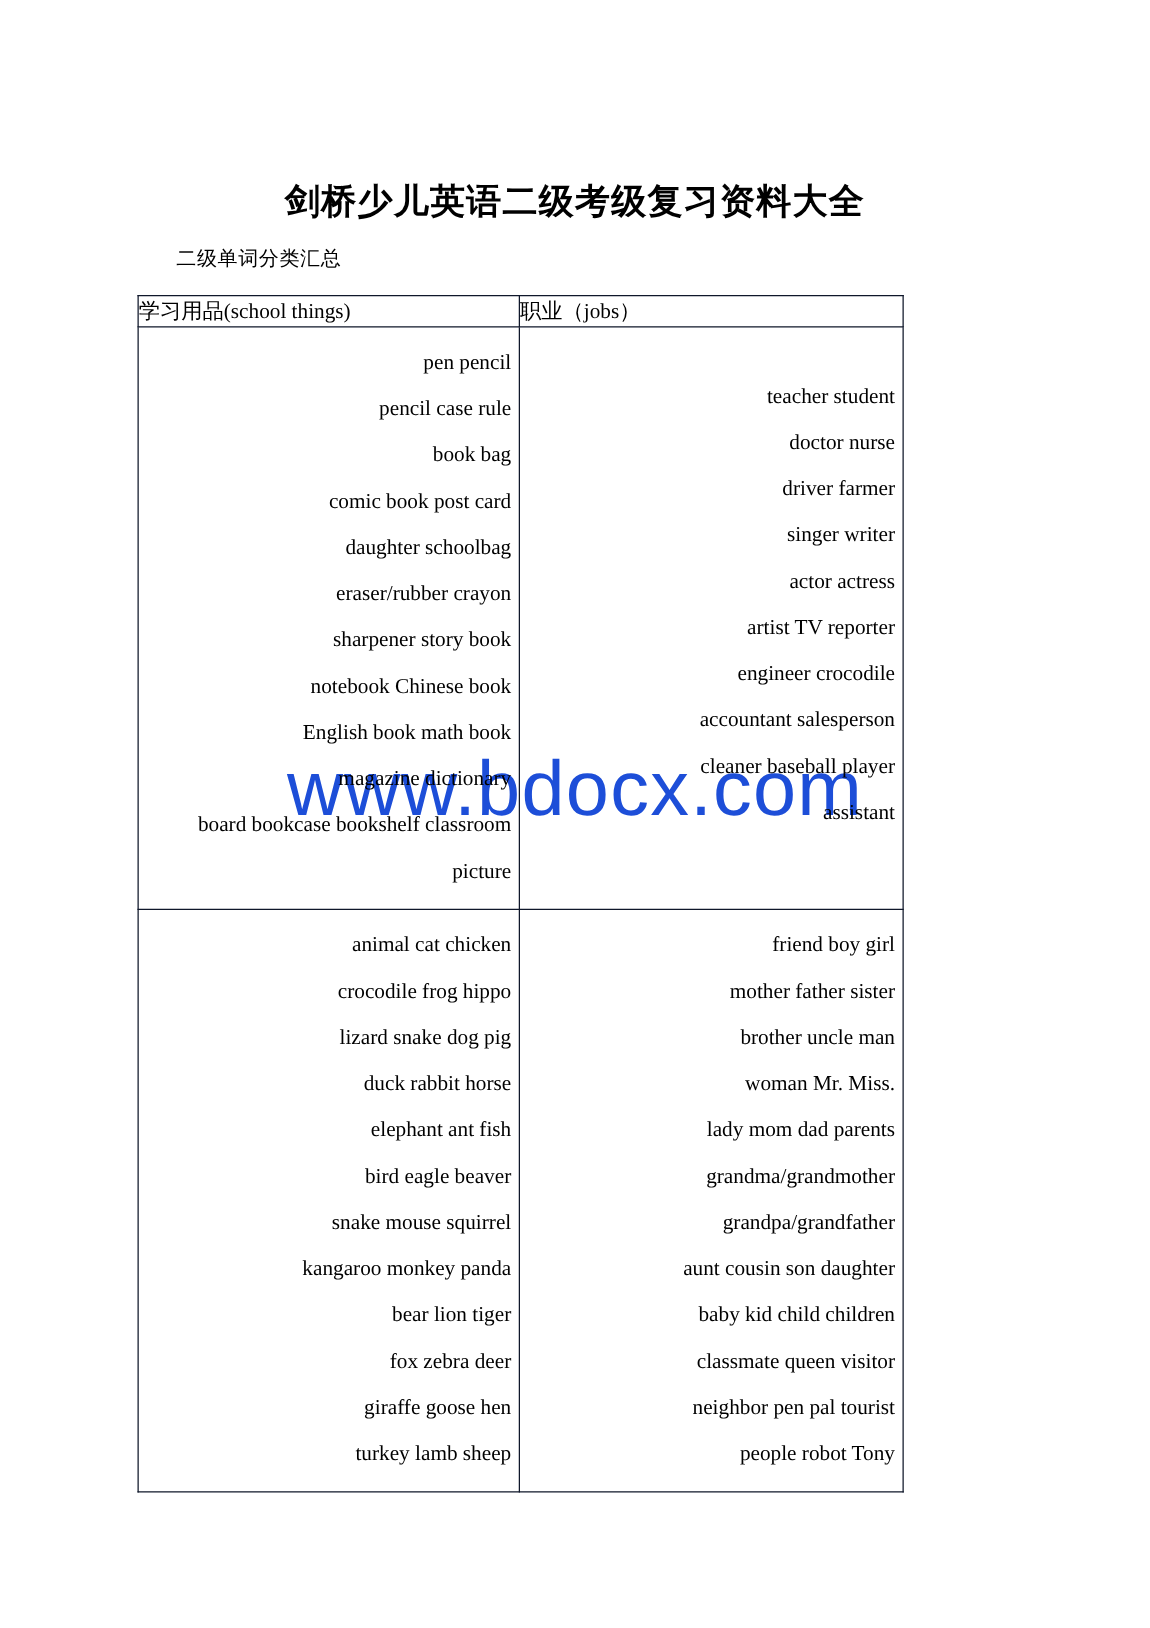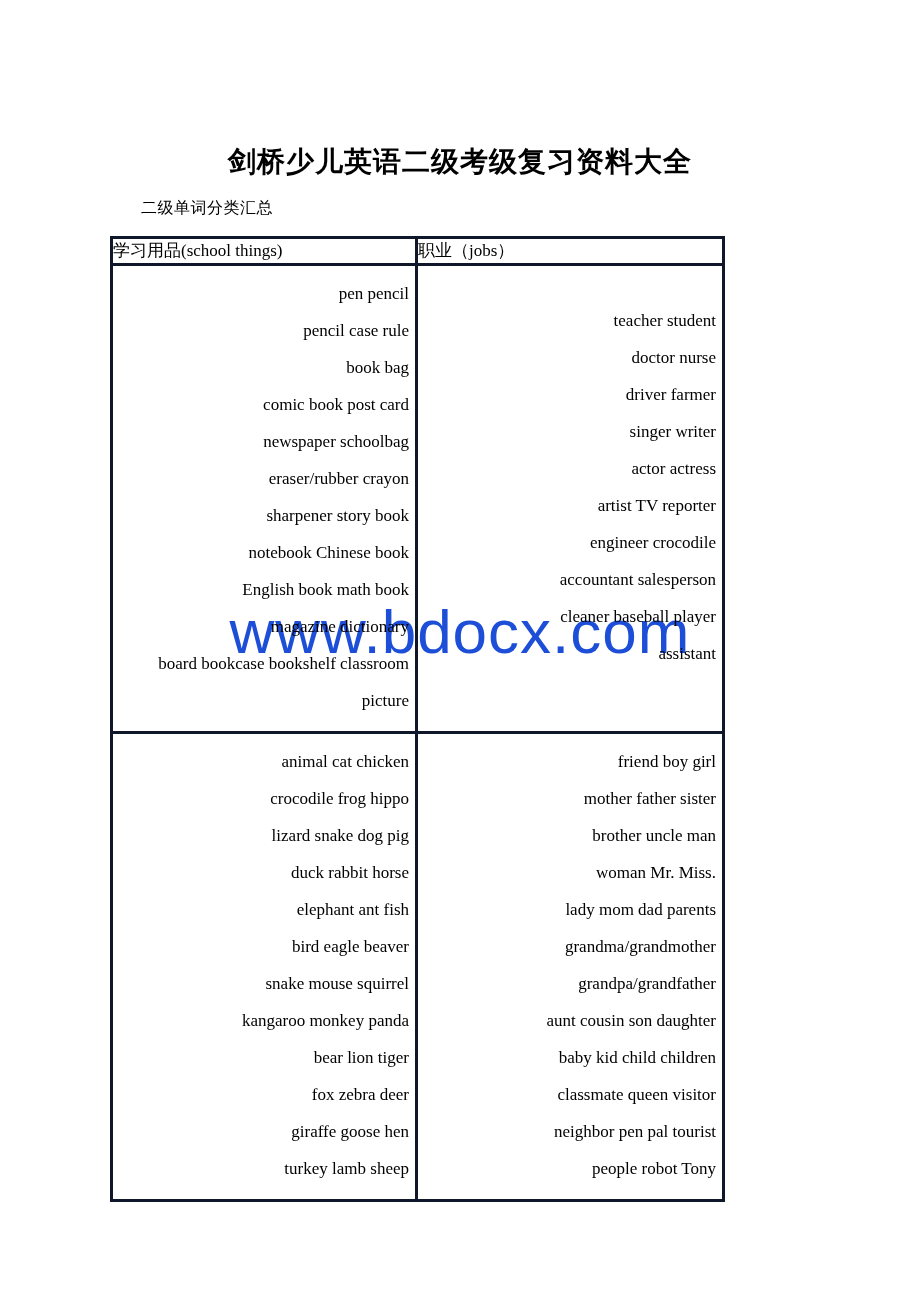--- a/index.html
+++ b/index.html
@@ -71,21 +71,21 @@
     left: 110px;
     top: 236px;
     width: 612px;
     border-collapse: collapse;
     table-layout: fixed;
     z-index: 2;
     background: transparent;
   }
 
   .word-table td {
-    border: 3px solid #0f172a;
+    border: 1px solid #0f172a;
     vertical-align: top;
     padding: 0;
     background: transparent;
   }
 
   .col-left  { width: 305px; }
   .col-right { width: 307px; }
 
   .cat-head {
     font-size: 17px;
@@ -142,21 +142,21 @@
         <td class="cat-head">职业（jobs）</td>
       </tr>
 
       <tr>
         <td class="cell-left-words">
           <ul class="word-list">
             <li>pen    pencil</li>
             <li>pencil case        rule</li>
             <li>book        bag</li>
             <li>comic book post card</li>
-            <li>newspaper     schoolbag</li>
+            <li>daughter     schoolbag</li>
             <li>eraser/rubber     crayon</li>
             <li>sharpener     story book</li>
             <li>notebook Chinese book</li>
             <li>English book math book</li>
             <li>magazine dictionary</li>
             <li class="wrap-out">board bookcase bookshelf classroom picture</li>
           </ul>
         </td>
         <td class="cell-right-words">
           <ul class="word-list pad-top-jobs">

